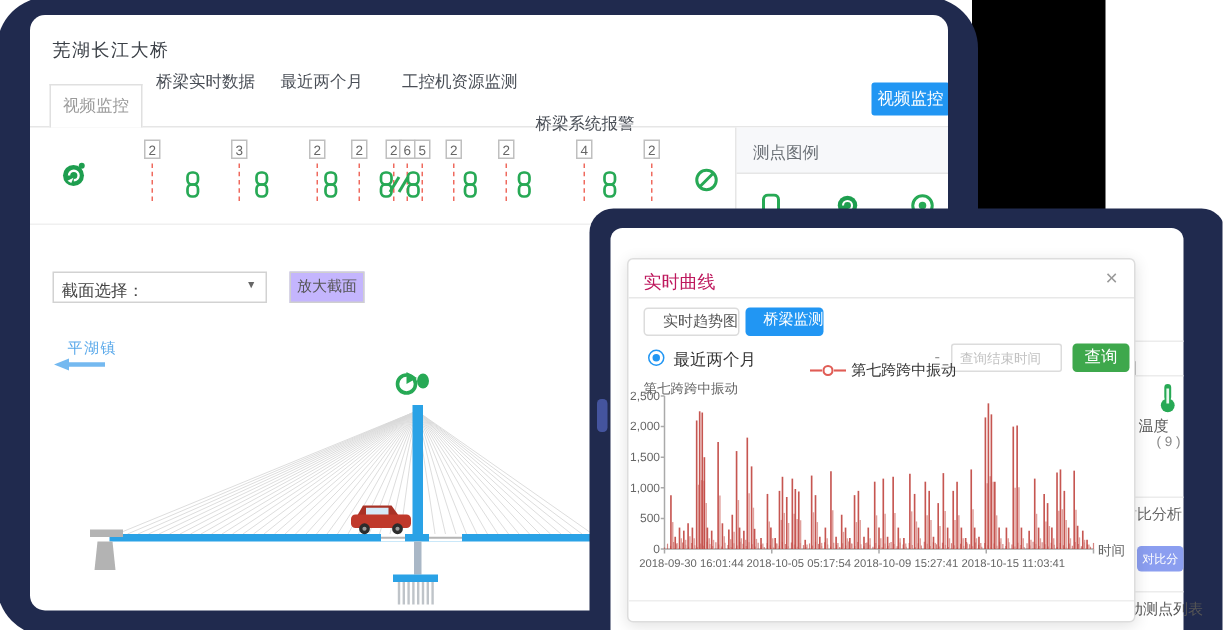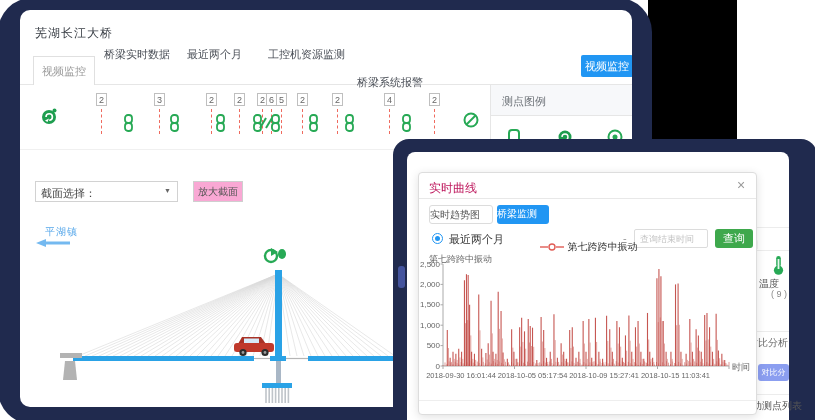--- a/index.html
+++ b/index.html
@@ -40,21 +40,21 @@
   .link-ic { position:absolute; top:104px; }
 
   
   .ctl-group { left:15px; top:171px; width:143px; height:21px; border:1px solid #d2d2d2;
                background:#fff; }
   .ctl-label { left:21px; top:176px; font-size:11px; color:#444; }
   .ctl-select { left:71px; top:173px; width:85px; height:17px; border:1px solid #c8c8c8;
                 background:#fff; font-size:11px; color:#444; line-height:16px; padding-left:9px; }
   .ctl-caret { left:144px; top:177px; font-size:7px; color:#666; }
   .ctl-zoom { left:173px; top:171px; width:50px; height:21px; border:1px solid #cfcfcf;
-              background:#f9a8d4; font-size:10px; color:#555; text-align:center; line-height:20px; }
+              background:#c4b5fd; font-size:10px; color:#555; text-align:center; line-height:20px; }
   .strip-sep { left:0; top:139px; width:473px; border-top:1px solid #f0f0f0; }
 
   .loc-label { left:25px; top:215px; font-size:10px; color:#58a8ea; letter-spacing:1px; }
 
   
   .ov-frame { left:393px; top:139px; width:424px; height:300px; background:#202a4e;
               border-radius:16px 16px 0 0; z-index:4; }
   .ov-inner { left:407px; top:152px; width:382px; height:268px; background:#fff;
               border-radius:8px 8px 0 0; z-index:5; }
   .ov-thumb { left:398px; top:266px; width:7px; height:22px; background:#44549e;
@@ -72,21 +72,21 @@
   .sp-list-title { left:742px; top:399px; font-size:10px; color:#555; white-space:nowrap; }
   .sp-head-title { left:714px; top:238px; font-size:11px; color:#666; white-space:nowrap; }
 
   
   .dlg { left:418px; top:172px; width:339px; height:243px; background:#fff;
          border:1px solid #ddd; border-radius:4px; z-index:10;
          box-shadow:0 2px 10px rgba(0,0,0,.12); }
   .dlg-title { left:10px; top:7px; font-size:12px; color:#be185d; }
   .dlg-close { left:318px; top:4px; font-size:14px; color:#999; cursor:pointer; }
   .dlg-headline { left:0; top:25px; width:100%; border-top:1px solid #e8e8e8; }
-  .dlg-tab { position:absolute; top:32px; height:19px; font-size:10px; text-align:left;
+  .dlg-tab { position:absolute; top:32px; height:19px; font-size:10px; text-align:right;
              line-height:18px; border-radius:3px; cursor:pointer; }
   .dlg-tab.inactive { background:#fff; border:1px solid #dcdcdc; color:#555; }
   .dlg-tab.active { background:#2196f3; color:#fff; }
   .radio-outer { left:13px; top:60px; width:11px; height:11px; border:1px solid #2196f3;
                  border-radius:50%; background:#fff; }
   .radio-inner { left:16px; top:63px; width:5px; height:5px; border-radius:50%; background:#2196f3; }
   .radio-label { left:30px; top:59px; font-size:11px; color:#333; }
   .dlg-input { position:absolute; top:56px; width:74px; height:19px; border:1px solid #dcdcdc;
                border-radius:2px; font-size:9px; padding:0 5px; color:#555;
                font-family:"Liberation Sans",sans-serif; }

